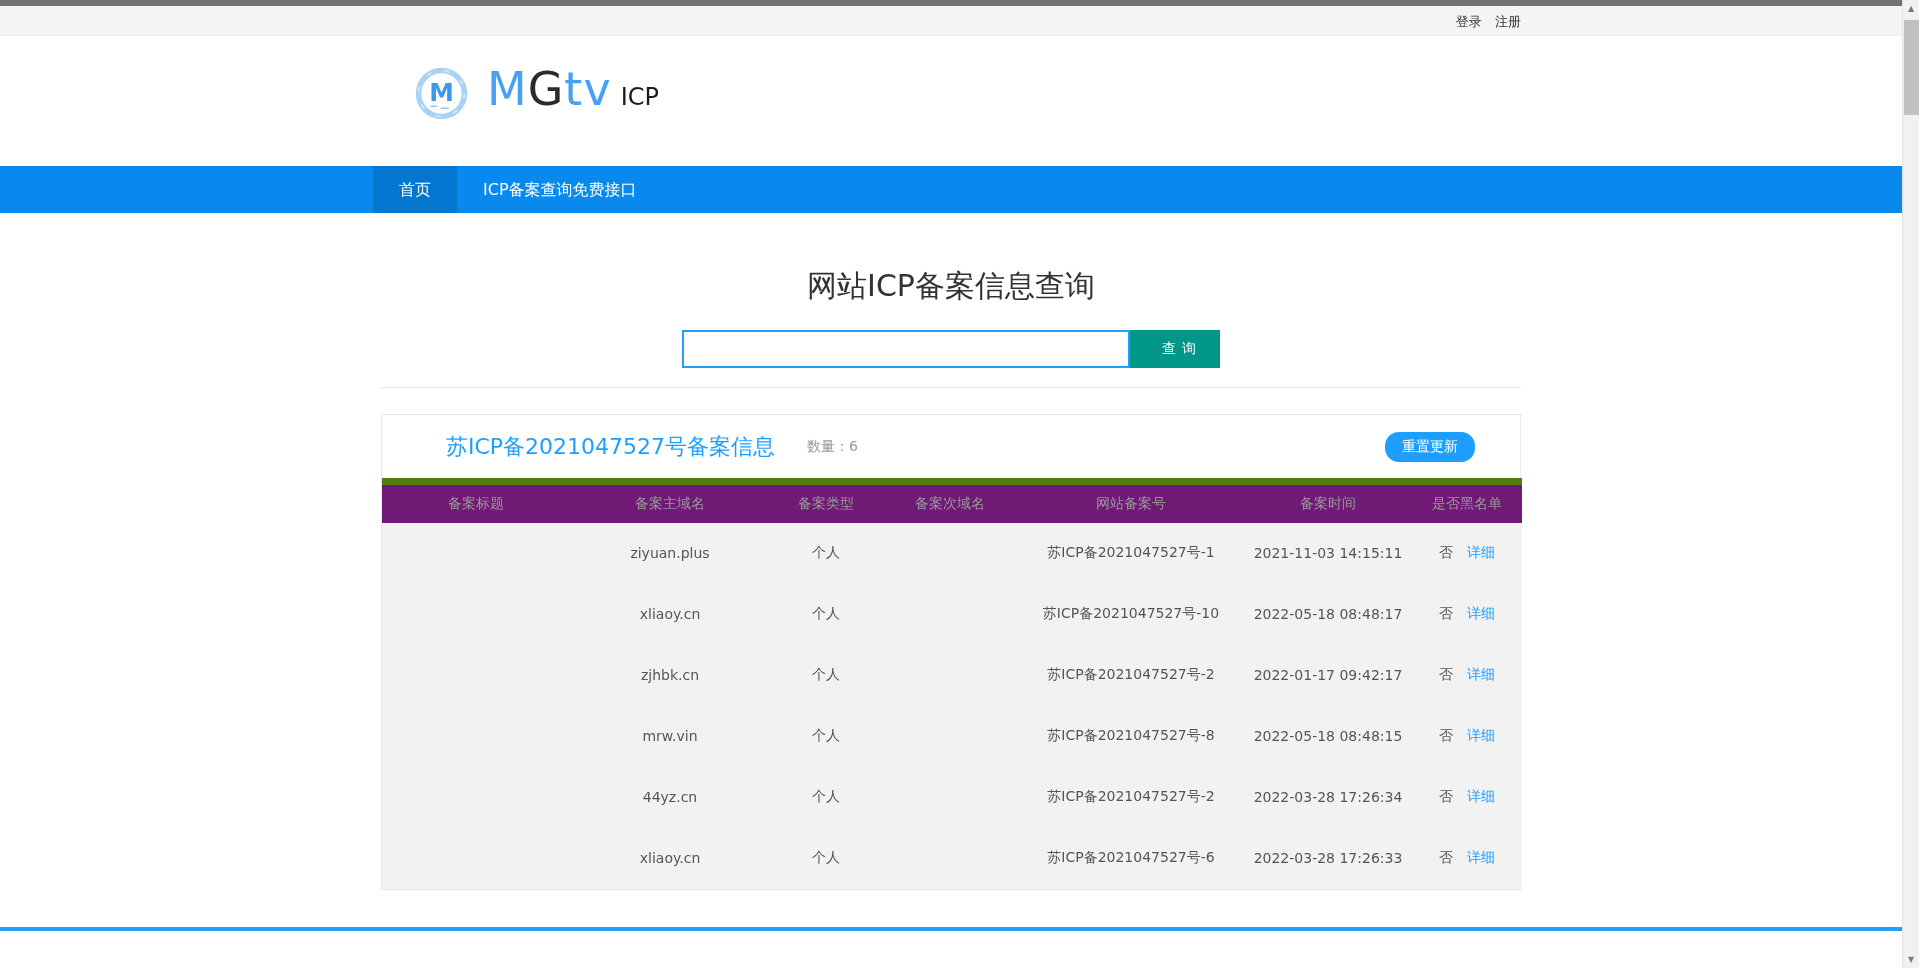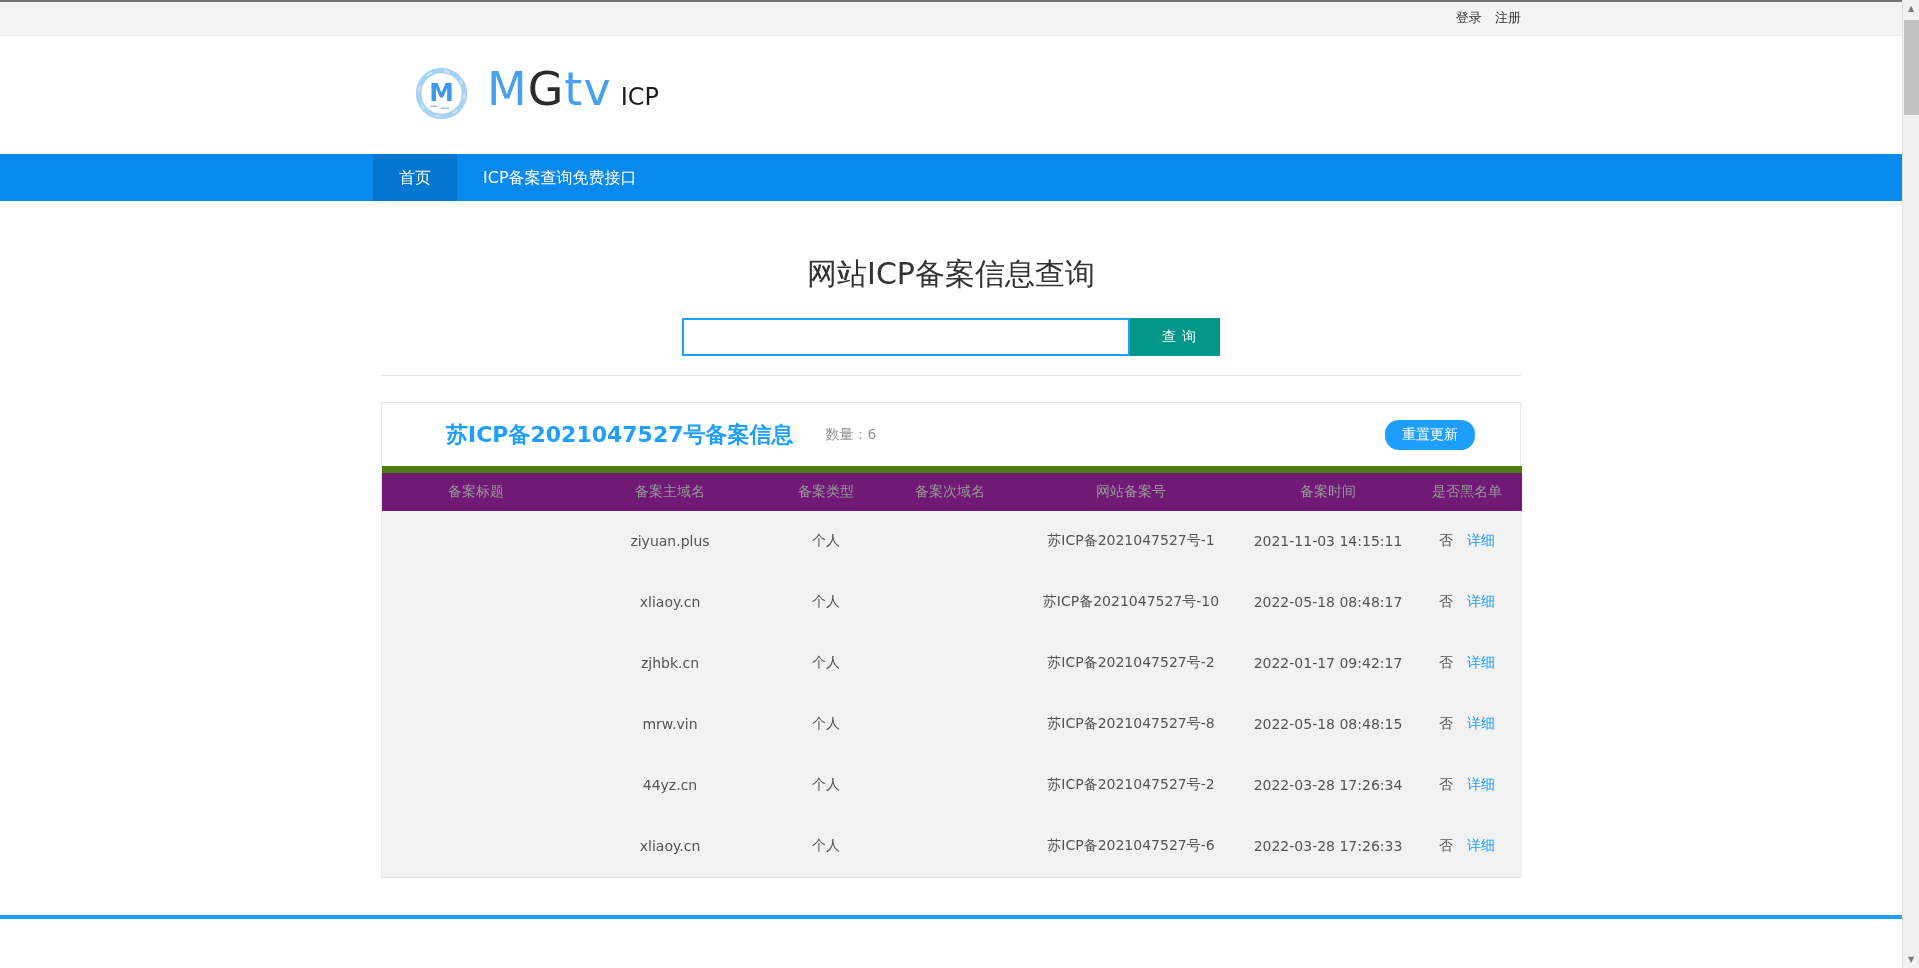--- a/index.html
+++ b/index.html
@@ -11,51 +11,51 @@
   *{box-sizing:border-box;margin:0;padding:0;}
   html,body{width:1919px;height:968px;overflow:hidden;}
   body{
     background:#fff;
     font-family:"DejaVu Sans","Liberation Sans",sans-serif;
     position:relative;
   }
   .page{position:absolute;left:0;top:0;width:1902px;height:968px;background:#fff;}
 
   
-  .topbar{height:36px;background:#f4f4f4;border-top:2px solid #737373;border-bottom:1px solid #ececec;}
+  .topbar{height:36px;background:#f4f4f4;border-top:6px solid #737373;border-bottom:1px solid #ececec;}
   .topbar-inner{width:1140px;margin:0 auto;text-align:right;line-height:32px;font-size:13px;color:#333;}
   .topbar-inner a{color:#333;text-decoration:none;margin-left:9px;cursor:pointer;}
 
   
   .header{height:114px;background:#fff;}
   .container{width:1140px;margin:0 auto;height:100%;}
   .logo{display:flex;align-items:center;height:100%;margin-left:33px;text-decoration:none;width:290px;}
   .logo-badge{width:55px;height:55px;flex:0 0 55px;}
   .logo-text{margin-left:18px;font-size:46px;letter-spacing:1px;line-height:55px;white-space:nowrap;}
   .logo-text .lm,.logo-text .ltv{color:#48a0f3;}
   .logo-text .lg{color:#2b2b2b;}
   .logo-suffix{color:#1a1a1a;font-size:24px;margin-left:9px;letter-spacing:0;}
 
   
   .nav{height:47px;background:var(--nav-blue);}
-  .nav-inner{width:1220px;margin:4px auto;height:100%;font-size:0;padding-left:32px;}
+  .nav-inner{width:1220px;margin:16px auto;height:100%;font-size:0;padding-left:32px;}
   .nav-item{display:inline-block;height:47px;line-height:47px;padding:0 26px;color:#fff;font-size:16px;text-decoration:none;cursor:pointer;}
   .nav-item.active{background:var(--nav-active);}
 
   
   .page-title{margin-top:52px;text-align:center;font-size:30px;line-height:42px;color:#333;font-weight:400;}
   .search-row{margin-top:23px;display:flex;justify-content:center;}
   .search-input{width:448px;height:38px;border:2px solid var(--accent);padding:0 12px;font-size:14px;outline:none;color:#333;background:#fff;}
   .search-btn{width:90px;height:38px;border:none;background:var(--teal);color:#fff;font-size:14px;letter-spacing:6px;text-indent:6px;cursor:pointer;font-family:inherit;padding-left:8px;}
   .divider{width:1140px;margin:19px auto 0;border-top:1px solid #e6e6e6;height:0;}
 
   
   .panel{width:1140px;margin:26px auto 0;background:#fff;border:1px solid #e8e8e8;}
   .panel-header{height:63px;display:flex;align-items:center;}
-  .panel-title{color:var(--accent);font-size:22px;font-weight:bold;margin-left:64px;}
+  .panel-title{color:var(--accent);font-size:22px;font-weight:normal;margin-left:64px;}
   .panel-count{color:#999;font-size:14px;margin-left:32px;}
   .refresh-btn{margin-left:auto;margin-right:45px;height:30px;padding:0 17px;border:none;border-radius:14px;background:var(--accent);color:#fff;font-size:14px;cursor:pointer;font-family:inherit;}
 
   table{width:100%;border-collapse:collapse;table-layout:fixed;}
   thead tr{height:41px;border-top:7px solid #4d7c0f;background:#701a75;margin-top:8px;}
   th{font-weight:400;color:#999;font-size:14px;text-align:center;}
   tbody{background:#f2f2f2;}
   tbody tr{height:61px;}
   td{text-align:center;color:#555;font-size:14px;}
   .col-title{width:188px}.col-domain{width:200px}.col-type{width:112px}

